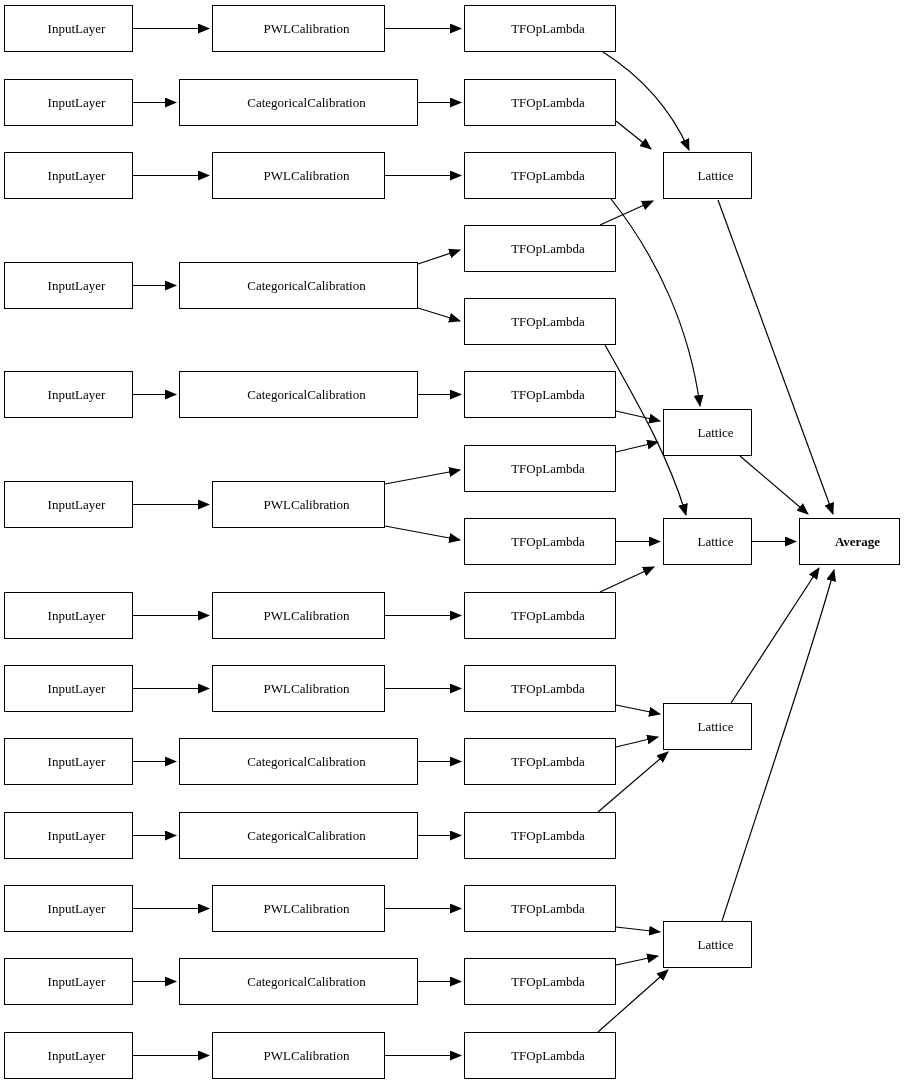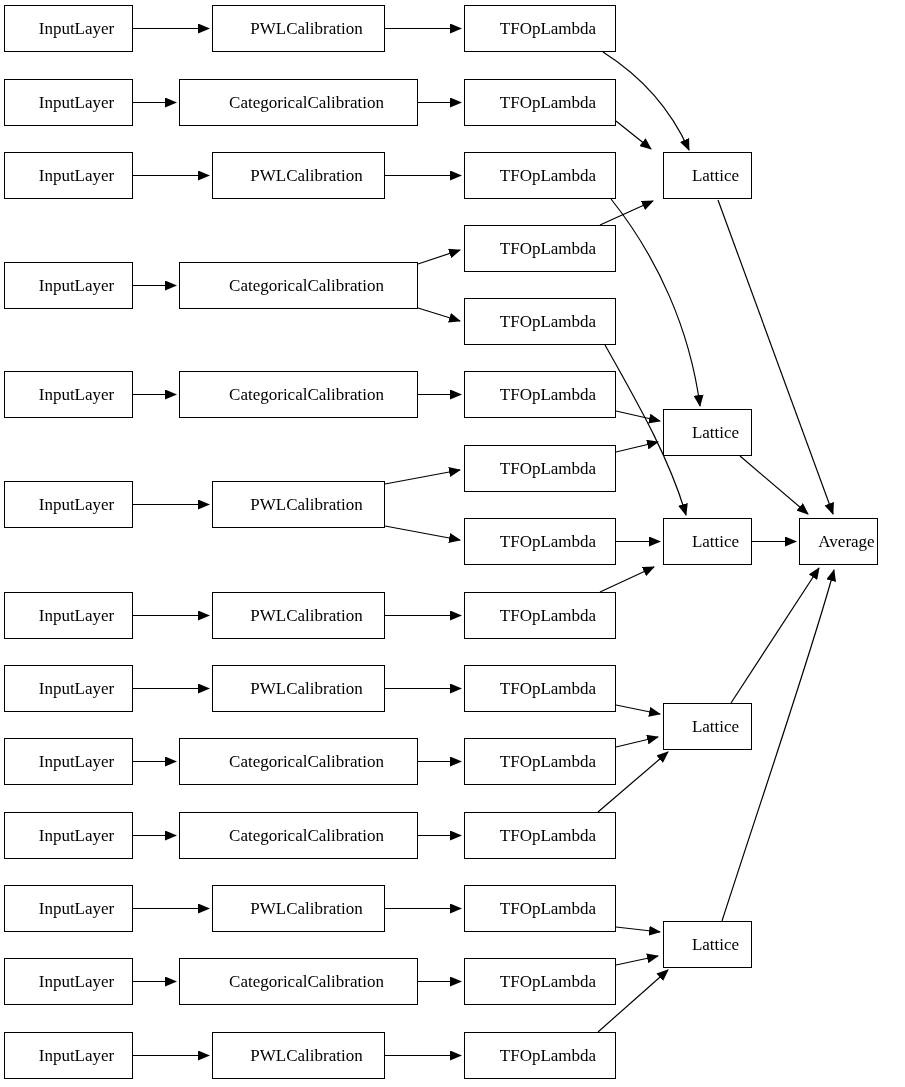--- a/index.html
+++ b/index.html
@@ -13,21 +13,21 @@
   #canvas { position: absolute; left: 0; top: 0; width: 905px; height: 1087px; }
   #edges  { position: absolute; left: 0; top: 0; z-index: 1; }
   .node {
     position: absolute;
     box-sizing: border-box;
     border: 1.4px solid #000000;
     background: #ffffff;
     display: flex;
     align-items: center;
     justify-content: center;
-    font-size: 17px;
+    font-size: 13px;
     color: #000000;
     white-space: nowrap;
     z-index: 2;
     padding-left: 16px;
   }
   .edge { stroke: #000000; stroke-width: 1.2; fill: none; }
 </style>
 </head>
 <body>
 
@@ -129,15 +129,15 @@
       <div class="node" style="left: 464px; top: 738px; width: 152px; height: 47px;">TFOpLambda</div>
       <div class="node" style="left: 464px; top: 812px; width: 152px; height: 47px;">TFOpLambda</div>
       <div class="node" style="left: 464px; top: 885px; width: 152px; height: 47px;">TFOpLambda</div>
       <div class="node" style="left: 464px; top: 958px; width: 152px; height: 47px;">TFOpLambda</div>
       <div class="node" style="left: 464px; top: 1032px; width: 152px; height: 47px;">TFOpLambda</div>
       <div class="node" style="left: 663px; top: 152px; width: 89px; height: 47px;">Lattice</div>
       <div class="node" style="left: 663px; top: 409px; width: 89px; height: 47px;">Lattice</div>
       <div class="node" style="left: 663px; top: 518px; width: 89px; height: 47px;">Lattice</div>
       <div class="node" style="left: 663px; top: 703px; width: 89px; height: 47px;">Lattice</div>
       <div class="node" style="left: 663px; top: 921px; width: 89px; height: 47px;">Lattice</div>
-      <div class="node" style="left: 799px; top: 518px; width: 79px; height: 47px;">Average</div>
+      <div class="node" style="left: 799px; top: 518px; width: 101px; height: 47px; font-weight: bold;">Average</div>
     </div>
 </div>
 
 </body></html>

